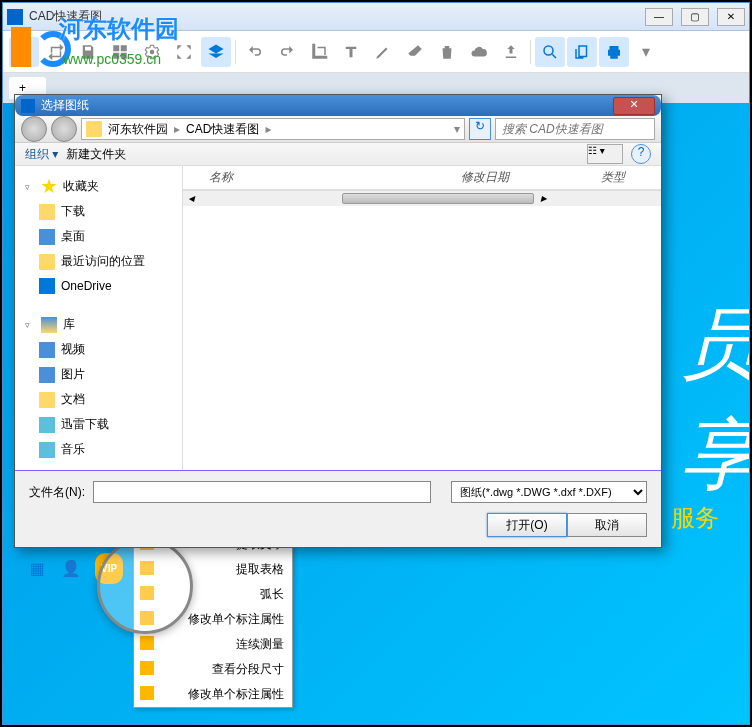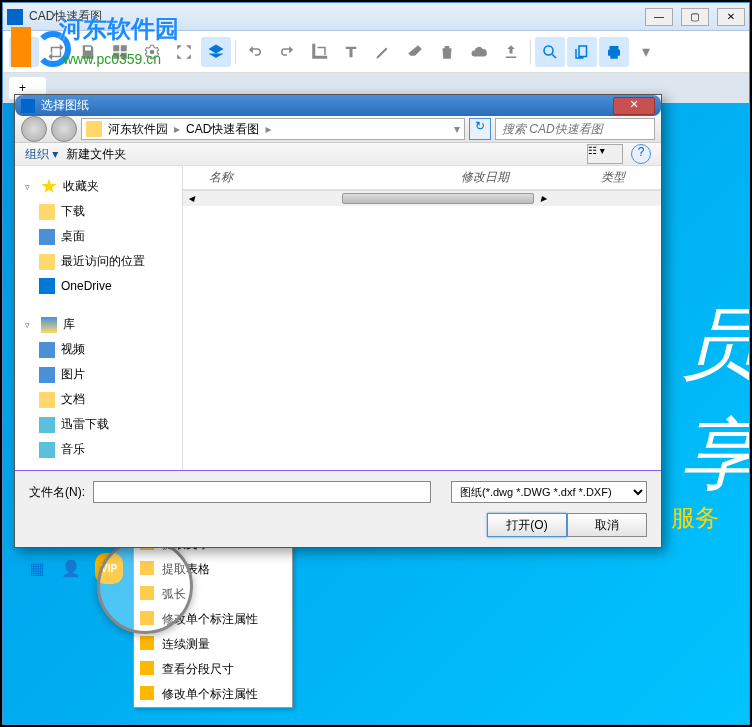--- a/index.html
+++ b/index.html
@@ -35,21 +35,21 @@
 .content-area { position: relative; height: calc(100% - 100px); background: linear-gradient(135deg,#0099e5,#00c4ff); overflow: hidden; }
 .promo-text2 { position: absolute; right: 10px; top: 280px; font-size: 60px; color: #fff; font-style: italic; }
 .promo-sub { position: absolute; right: 30px; bottom: 190px; font-size: 24px; color: #ffd700; }
 
 
 .bottom-bar { position: absolute; left: 24px; bottom: 140px; display: flex; align-items: center; gap: 14px; z-index: 20; }
 .bottom-bar .circ { width: 20px; height: 20px; display:flex; align-items:center; justify-content:center; color:#0078d7; font-size:16px; }
 .vip-badge { background:#ffb700; color:#fff; border-radius:10px; padding:10px 6px; font-size:10px; font-weight:bold; }
 .lens { position: absolute; left: 94px; bottom: 90px; width: 96px; height: 96px; border: 3px solid #888; border-radius: 50%; background: rgba(255,255,255,0.3); z-index: 21; box-shadow: 0 2px 8px rgba(0,0,0,0.3); }
 .popup-menu { position: absolute; left: 130px; bottom: 16px; width: 160px; background: #fff; border: 1px solid #999; font-size: 12px; z-index: 20; box-shadow: 2px 2px 4px rgba(0,0,0,0.2); }
-.popup-menu .item { padding: 4px 8px 4px 28px; position: relative; }
+.popup-menu .item { padding: 4px 8px 4px 43px; position: relative; text-align: right; }
 .popup-menu .ico { position:absolute; left:6px; top:4px; width:14px; height:14px; background:#ffb700; }
 
 
 .file-dialog { position: absolute; left: 14px; top: 94px; width: 648px; height: 454px; background: #f5f5f5; border: 1px solid #555; box-shadow: 4px 4px 12px rgba(0,0,0,0.4); z-index: 30; display: flex; flex-direction: column; }
 .fd-title { height: 28px; background: linear-gradient(#4a90d9,#2a6db9); color: #fff; display: flex; align-items: center; padding: 0 6px; font-size: 12px; border-radius: 8px; }
 .fd-title .t { flex: 1; }
 .fd-close { width: 42px; height: 18px; background: #c75050; border: 1px solid #a03030; color:#fff; text-align:center; font-size:11px; cursor:pointer; border-radius:2px; }
 .fd-nav { height: 34px; background: linear-gradient(#f8f8f8,#e4e4e4); display: flex; align-items: center; padding: 0 6px; border-bottom: 1px solid #ccc; gap:4px; }
 .nav-btn { width: 26px; height: 26px; border-radius: 50%; background: radial-gradient(#ddd,#aaa); border:1px solid #888; }
 .breadcrumb { flex: 1; height: 22px; background: #fff; border: 1px solid #aaa; display: flex; align-items: center; font-size: 12px; padding: 0 4px; }

